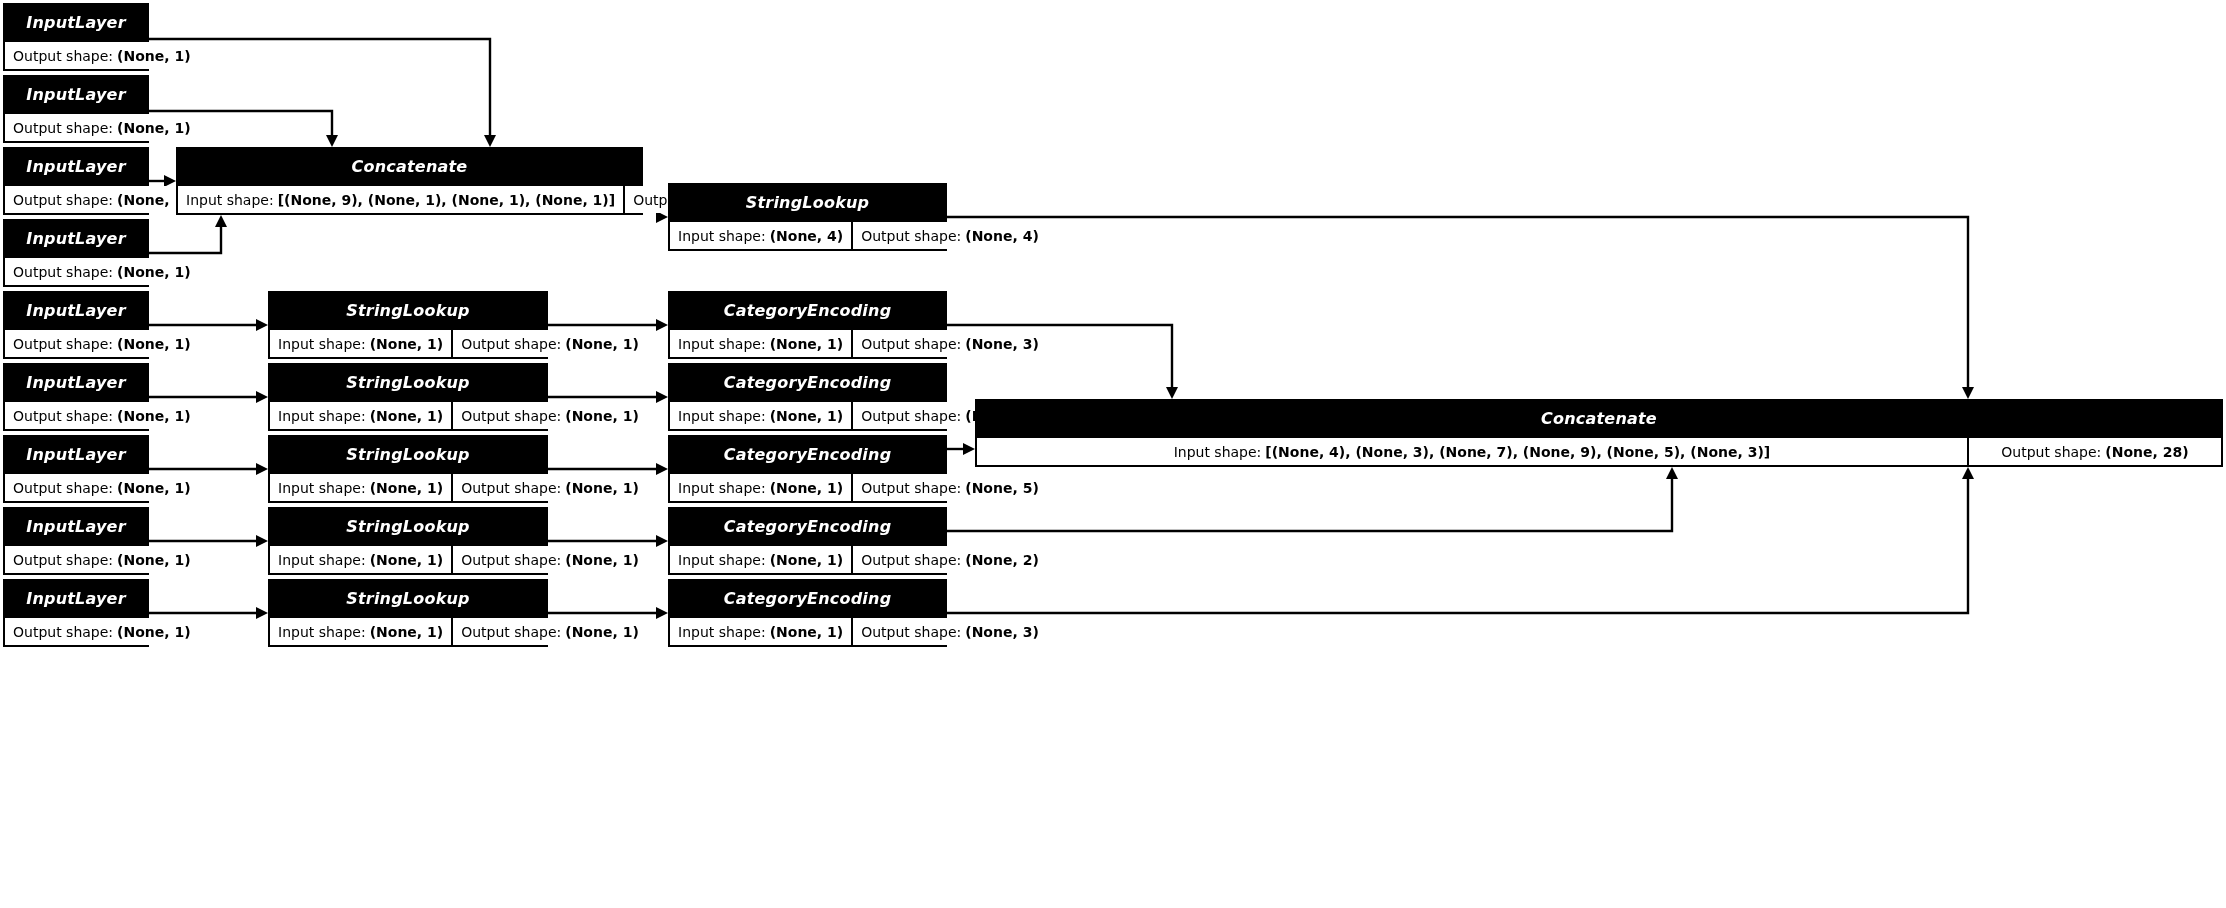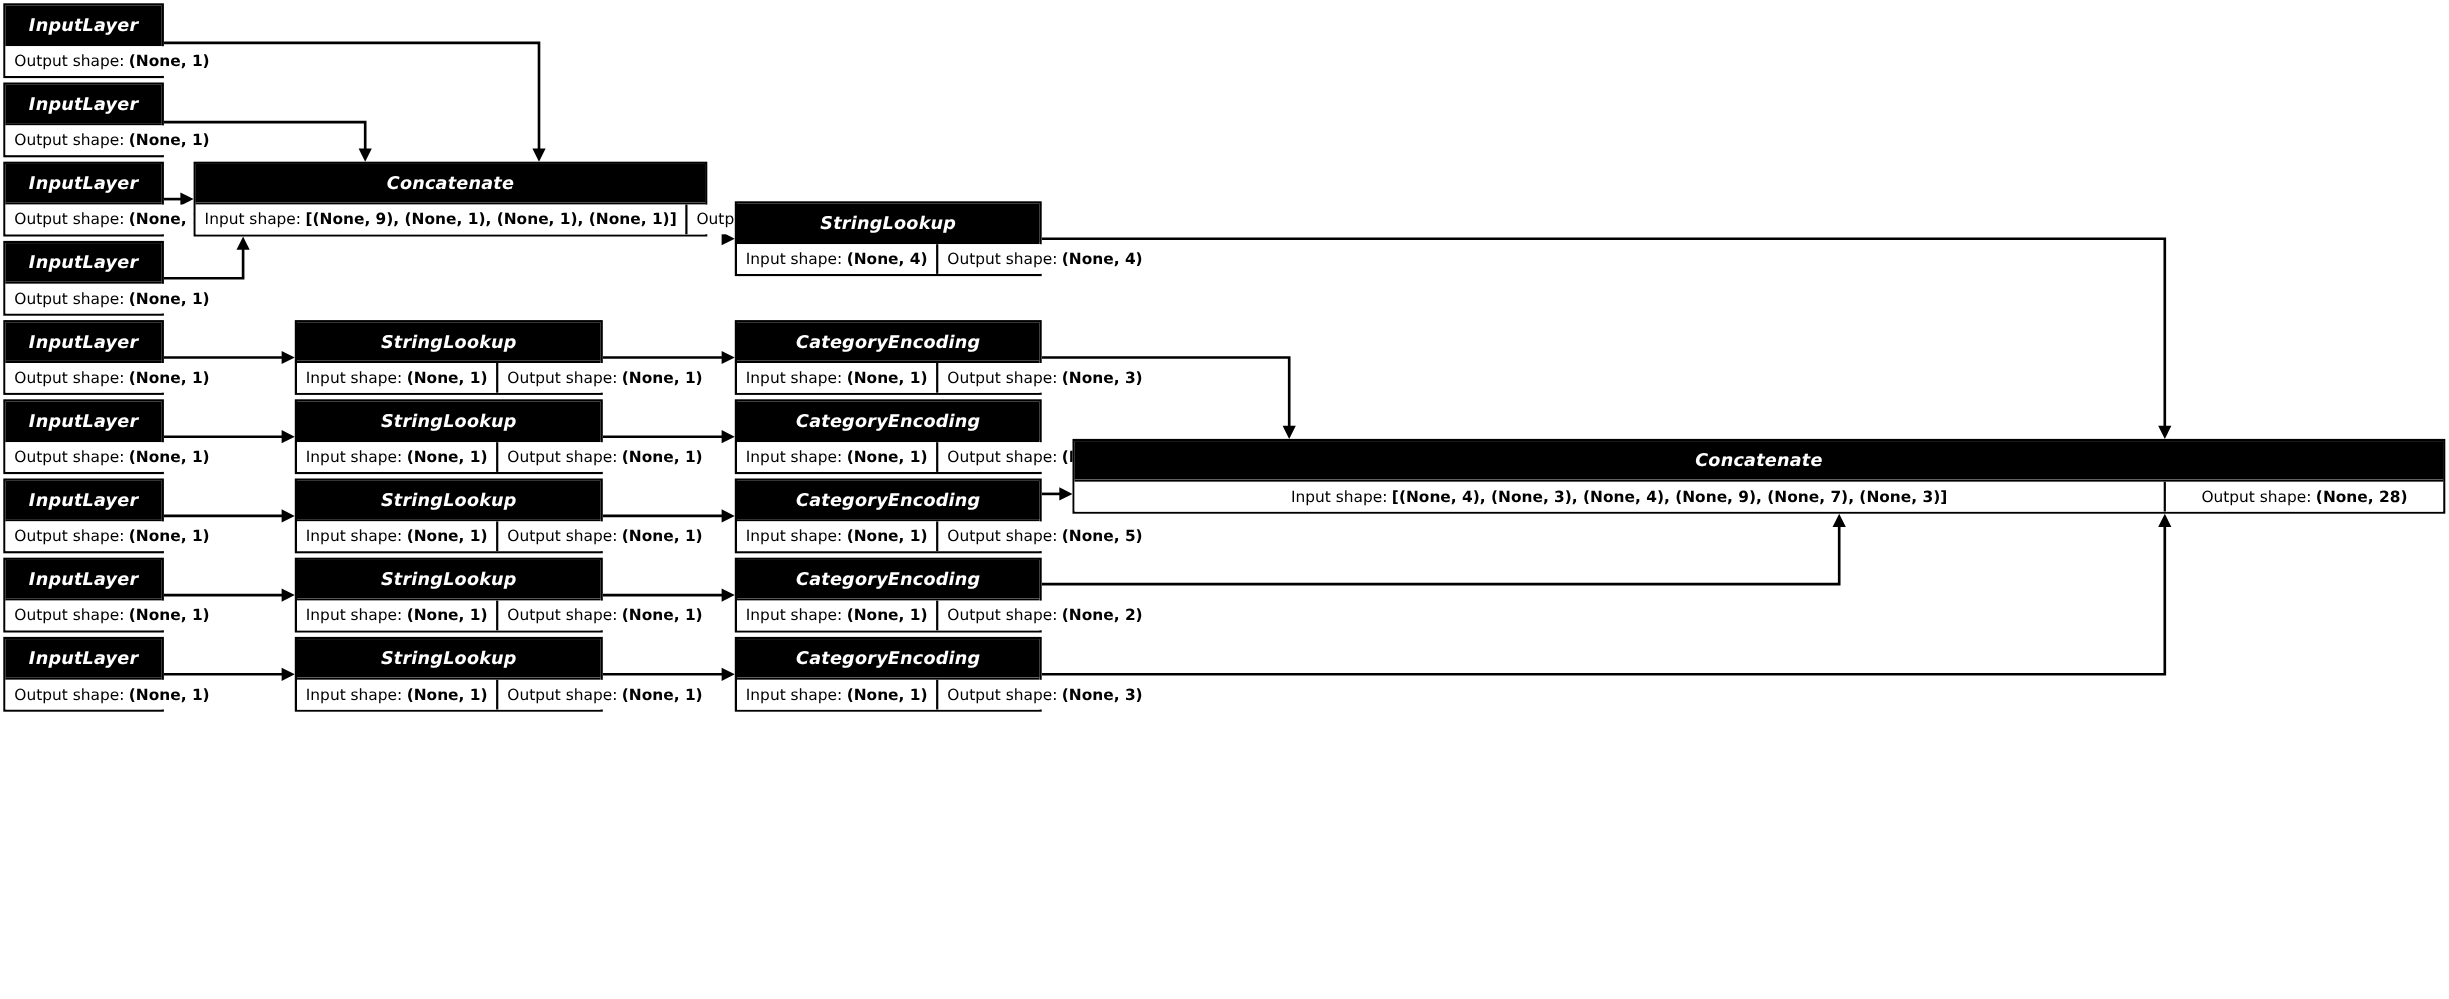--- a/index.html
+++ b/index.html
@@ -440,21 +440,21 @@
             <span class="lbl">Output shape:</span>
             <span class="val">(None, 3)</span>
           </div>
         </div>
       </div>
       <div class="node n-wide" style="left: 975px; top: 399px; width: 1248px; height: 68px;">
         <div class="node-title">Concatenate</div>
         <div class="node-shapes">
           <div class="shape-cell" style="flex: 66 1 0px;">
             <span class="lbl">Input shape:</span>
-            <span class="val">[(None, 4), (None, 3), (None, 4), (None, 9), (None, 7), (None, 3)]</span>
+            <span class="val">[(None, 4), (None, 3), (None, 7), (None, 9), (None, 5), (None, 3)]</span>
           </div>
           <div class="shape-cell" style="flex: 16 1 0px;">
             <span class="lbl">Output shape:</span>
             <span class="val">(None, 28)</span>
           </div>
         </div>
       </div>
     </div>
 
 </div>

